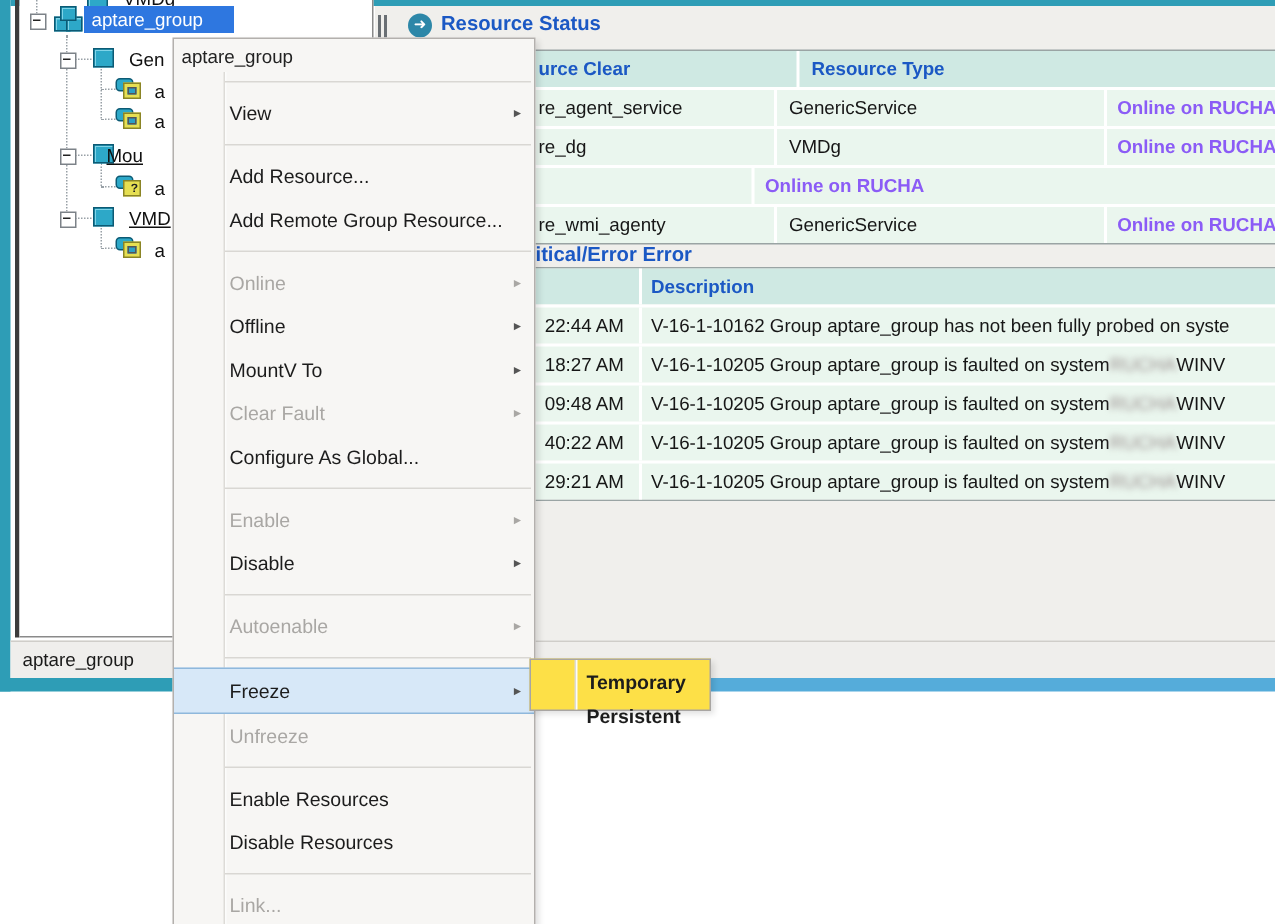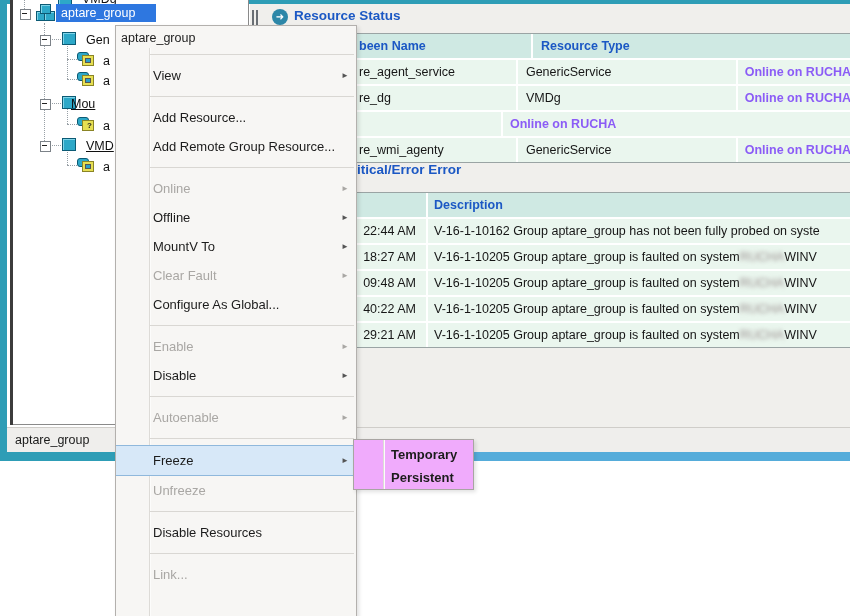--- a/index.html
+++ b/index.html
@@ -73,21 +73,21 @@
         font-size:12.5px;color:#222;}
   .menu-sep{position:relative;margin:6px 2px 6px 34px;height:1px;background:#d9d7d3;}
   .menu-item{position:relative;height:29px;display:flex;align-items:center;padding-left:37px;
         font-size:13px;color:#1c1c1c;white-space:nowrap;}
   .menu-item.disabled{color:#a9a7a4;}
   .menu-item .arrow{position:absolute;right:7px;font-size:8px;color:#555;}
   .menu-item.disabled .arrow{color:#a9a7a4;}
   .menu-item.hl{background:#d7e8f8;border-top:1px solid #8fb8dc;border-bottom:1px solid #8fb8dc;}
 
   
-  #submenu{left:353px;top:439px;width:121px;height:51px;background:#f0abfc;border:1px solid #a8a5a2;
+  #submenu{left:353px;top:439px;width:121px;height:35px;background:#fde047;border:1px solid #a8a5a2;
         z-index:11;padding-top:3px;box-shadow:2px 2px 4px rgba(0,0,0,0.12);}
   #submenu-gutter{position:absolute;left:29px;top:0;bottom:0;width:1px;background:#dddbd7;
         box-shadow:1px 0 0 #fcfcfb;}
   .sub-item{position:relative;height:23px;display:flex;align-items:center;padding-left:37px;
         font-size:13px;font-weight:bold;color:#1c1c1c;white-space:nowrap;}
 </style>
 </head>
 <body>
 
 <div id="stage">
@@ -95,21 +95,21 @@
   <div class="abs" id="frame-top"></div>
   <div class="abs" id="frame-left"></div>
 
   <div class="abs" id="right-panel"></div>
 
   <div class="abs" id="rs-icon">➜</div>
   <div class="sec-title" style="left:294px;top:8px;">Resource Status</div>
 
   <div class="vtable" style="top:33px;">
     <div class="vrow">
-      <div class="vcell hcell c-name">been Name</div>
+      <div class="vcell hcell c-name">urce Clear</div>
       <div class="vcell hcell c-type">Resource Type</div>
     </div>
     <div class="vrow">
       <div class="vcell c-name">re_agent_service</div>
       <div class="vcell c-type">GenericService</div>
       <div class="vcell c-status">
           <span class="statustxt">Online on RUCHA</span>
         </div>
     </div>
     <div class="vrow">
@@ -129,21 +129,21 @@
       <div class="vcell c-name">re_wmi_agenty</div>
       <div class="vcell c-type">GenericService</div>
       <div class="vcell c-status">
           <span class="statustxt">Online on RUCHA</span>
         </div>
     </div>
   </div>
 
   <div class="sec-title" style="left:357px;top:162px;">itical/Error Error</div>
 
-  <div class="vtable" style="top:192px;">
+  <div class="vtable" style="top:178px;">
     <div class="vrow">
       <div class="vcell hcell c-time"></div>
       <div class="vcell hcell c-desc">Description</div>
     </div>
     <div class="vrow">
       <div class="vcell c-time">22:44 AM</div>
       <div class="vcell c-desc">
           <span>V-16-1-10162 Group aptare_group has not been fully probed on syste</span>
           <span class="redact"></span>
           <span></span>
@@ -328,20 +328,23 @@
     <div class="menu-item hl">
       <span>Freeze</span>
       <span class="arrow">►</span>
     </div>
     <div class="menu-item disabled">
       <span>Unfreeze</span>
     </div>
     <div class="menu-sep"></div>
 
     <div class="menu-item">
+      <span>Enable Resources</span>
+    </div>
+    <div class="menu-item">
       <span>Disable Resources</span>
     </div>
     <div class="menu-sep"></div>
 
     <div class="menu-item disabled">
       <span>Link...</span>
     </div>
 
   </div>
 

